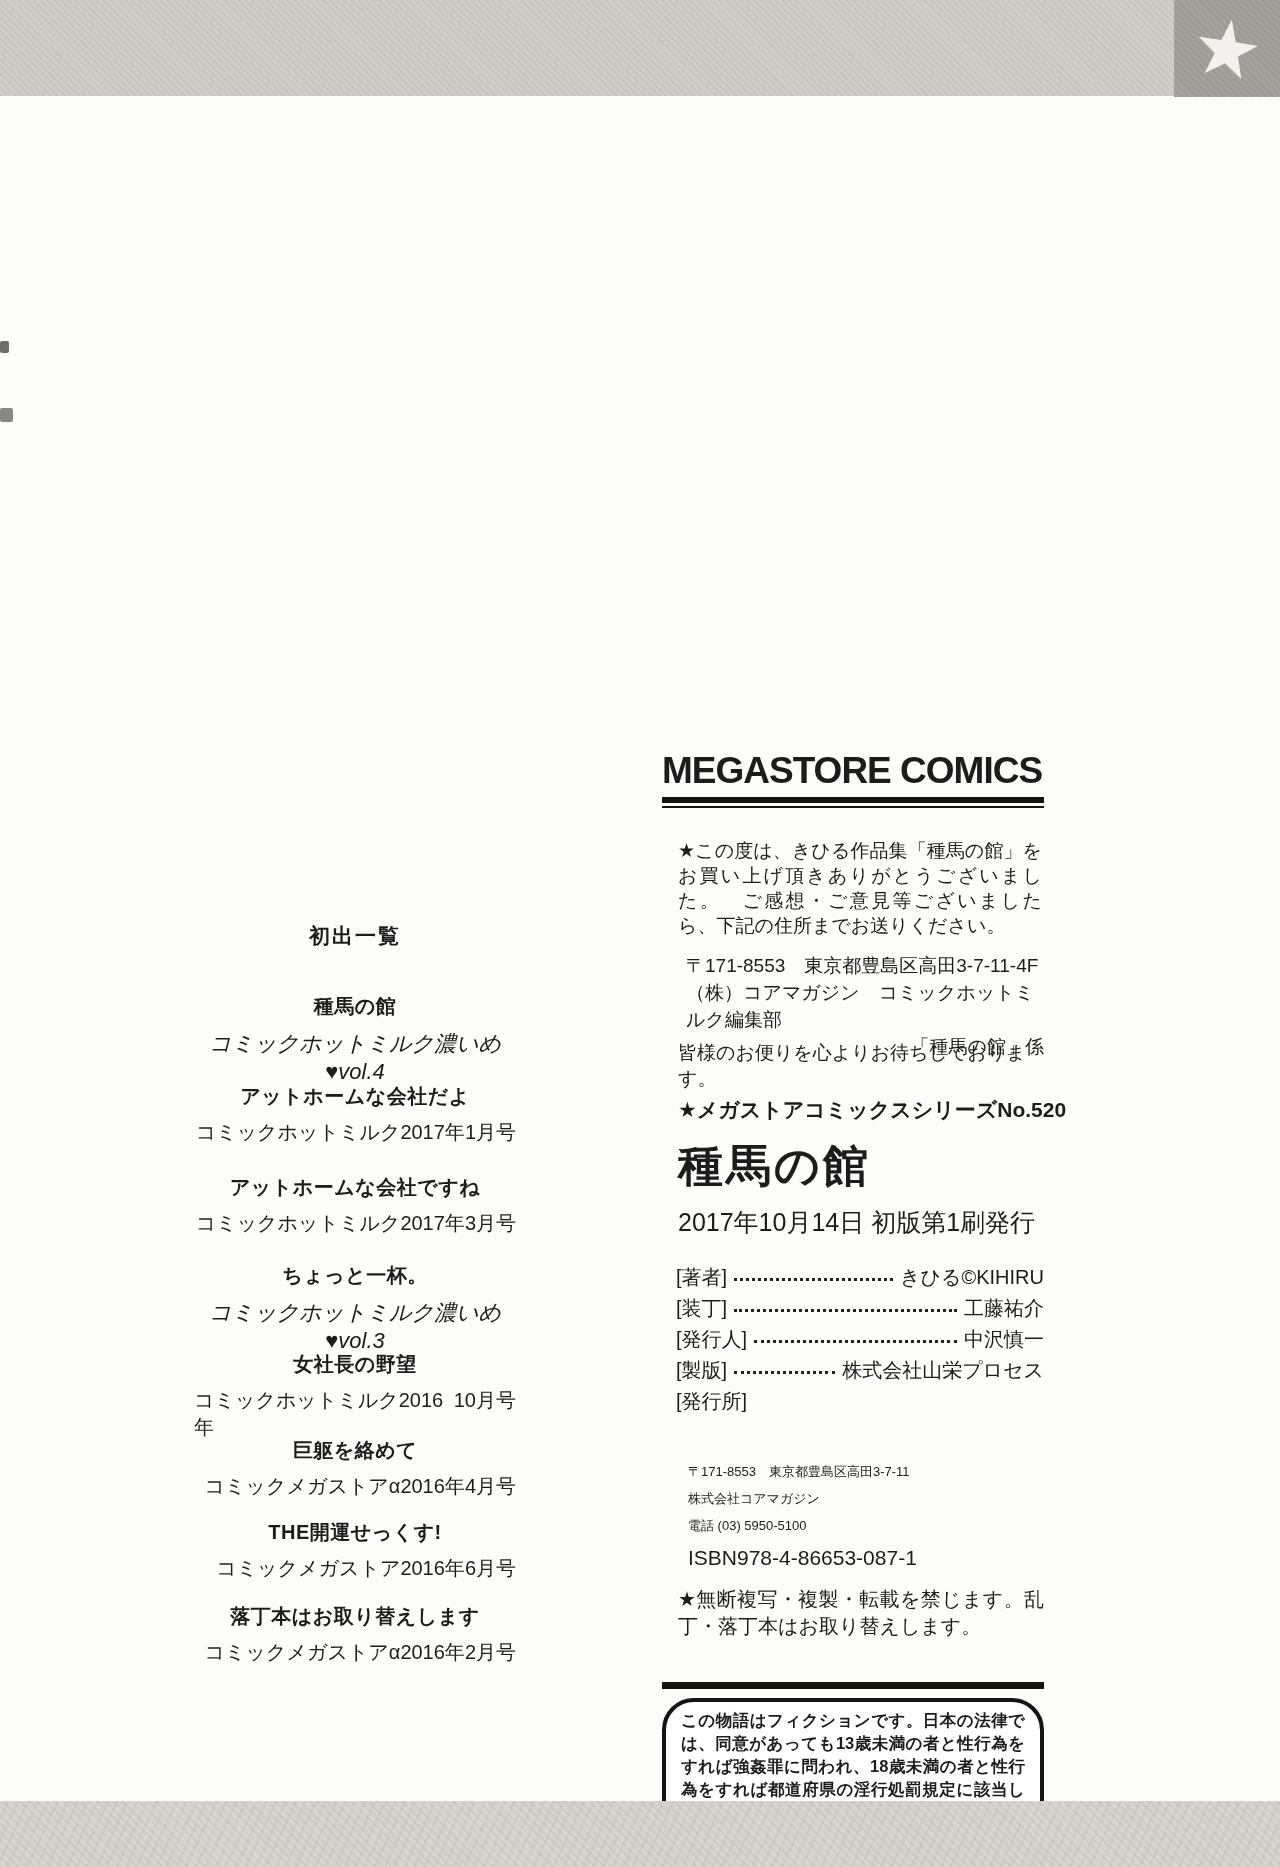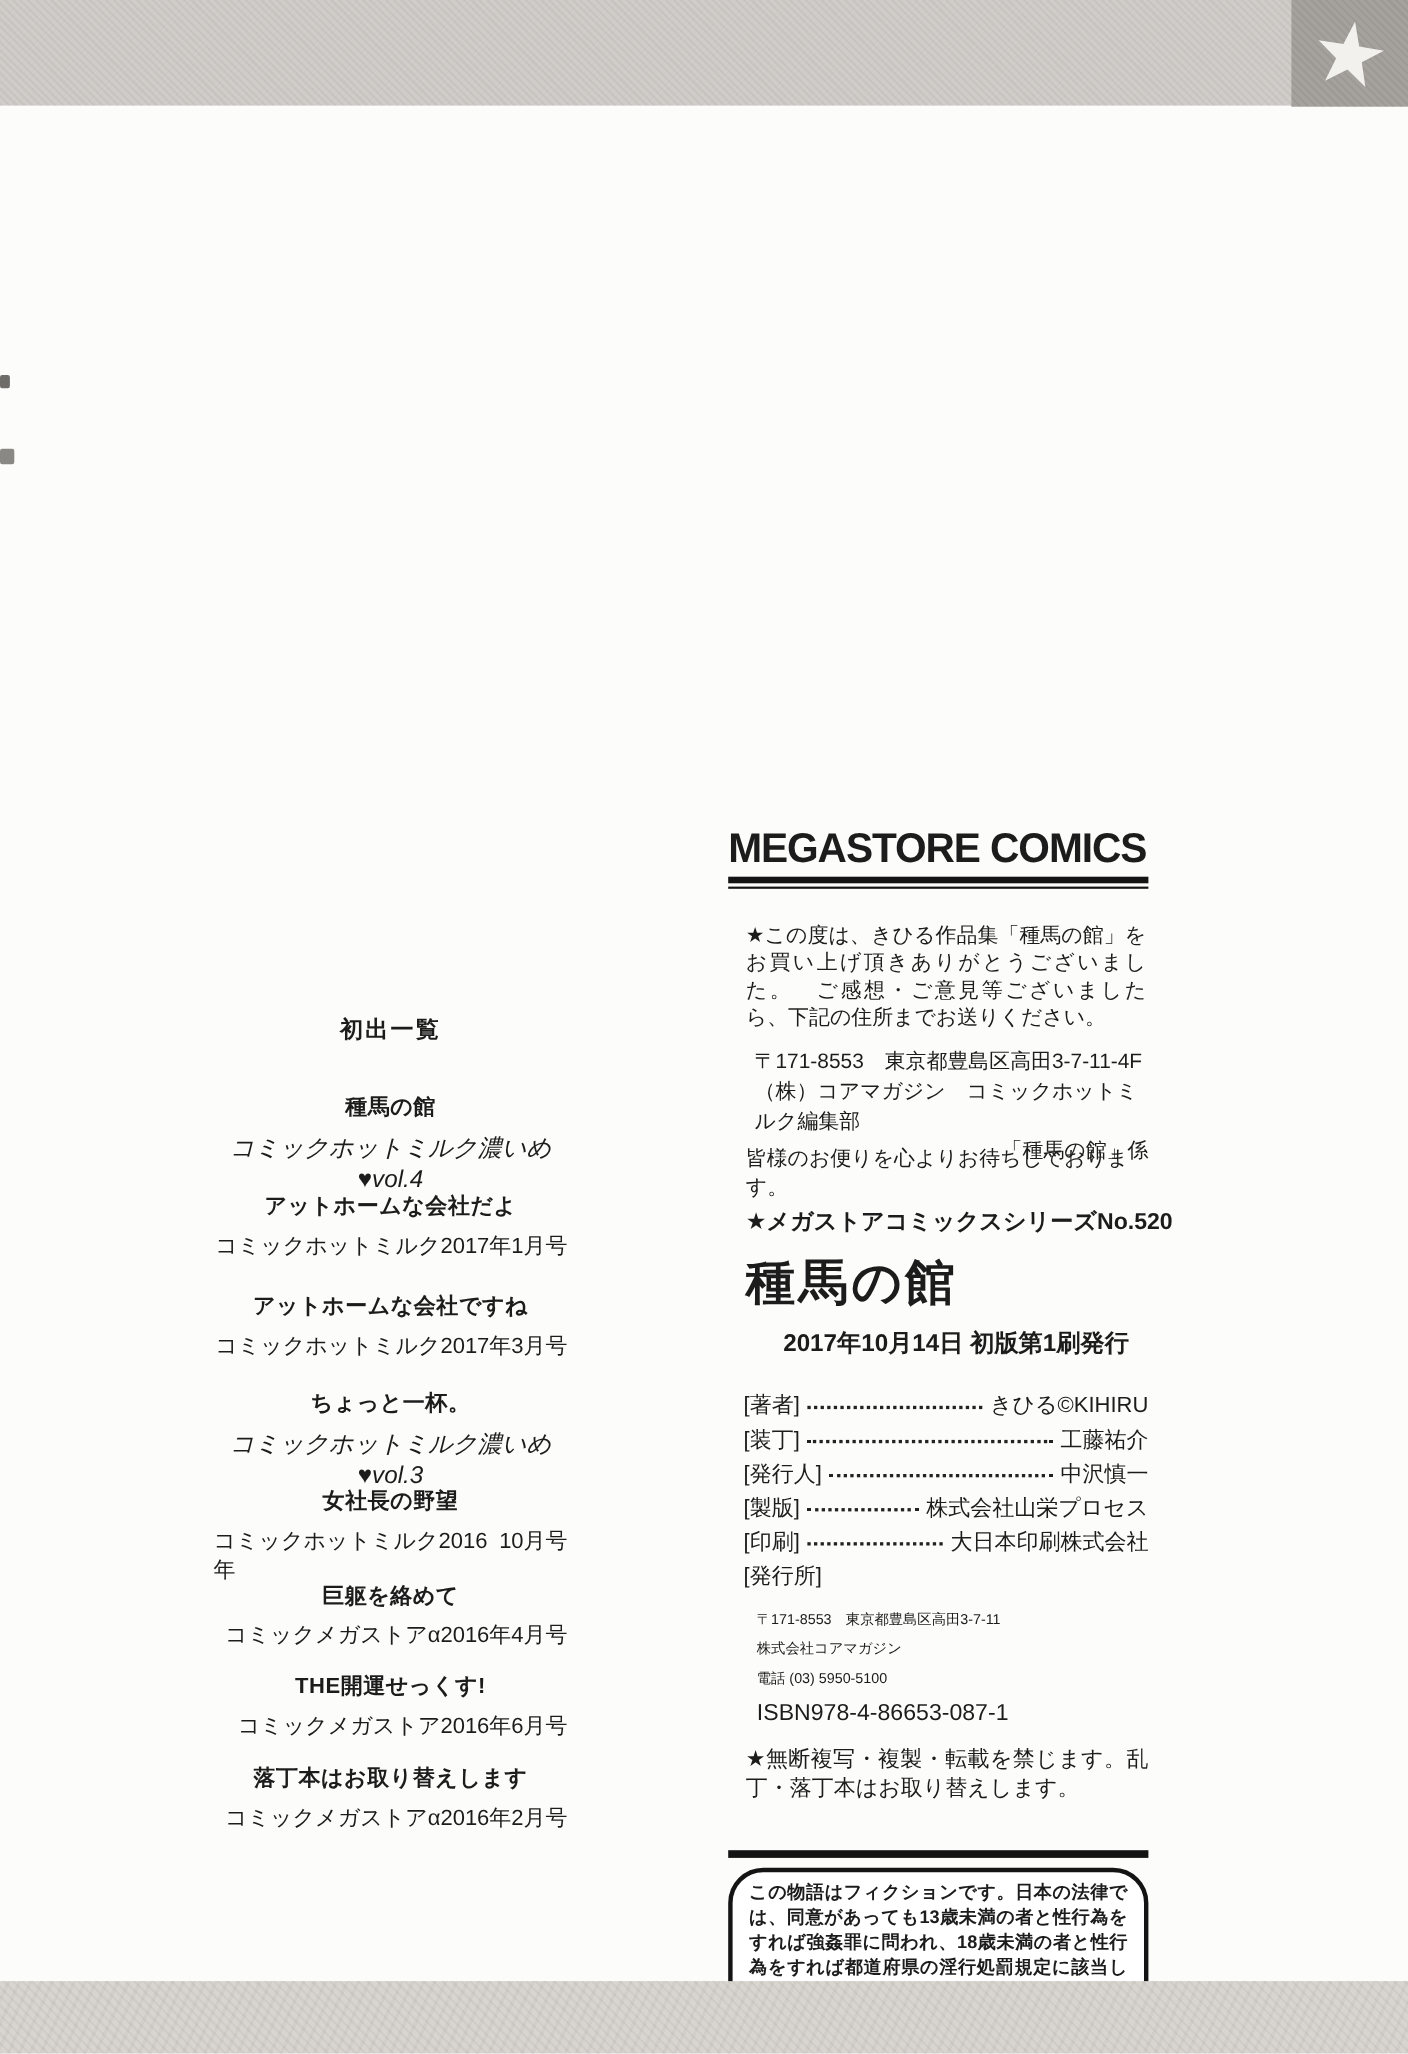--- a/index.html
+++ b/index.html
@@ -36,21 +36,21 @@
   .logo-rule-thick{margin-top:5px; height:6px; background:#141414;}
   .logo-rule-thin{margin-top:3px; height:2px; background:#141414;}
 
   .thanks{position:absolute; left:16px; top:838px; width:364px; font-size:19px; line-height:25px; font-weight:500; text-align:justify;}
   .addr{position:absolute; left:24px; top:952px; width:358px; font-size:19px; line-height:27px; font-weight:500;}
   .addr .right{text-align:right;}
   .wait-msg{position:absolute; left:16px; top:1040px; width:366px; font-size:19px; font-weight:500;}
 
   .series{position:absolute; left:16px; top:1096px; font-size:21px; font-weight:600; white-space:nowrap;}
   .book-title{position:absolute; left:16px; top:1136px; font-size:45px; font-weight:700; letter-spacing:3px;}
-  .print-date{position:absolute; left:16px; top:1206px; font-size:22px; font-weight:700; white-space:nowrap;margin-left:34px;}
+  .print-date{position:absolute; left:16px; top:1206px; font-size:25px; font-weight:400; white-space:nowrap;}
 
   .credits{position:absolute; left:14px; top:1264px; width:368px; font-size:20px;}
   .credit-row{display:flex; align-items:flex-start; height:31px; font-weight:500;}
   .credit-row .label{white-space:nowrap;}
   .credit-row .leader{flex:1; height:14px; border-bottom:3px dotted #222; margin:0 7px;}
   .credit-row .value{white-space:nowrap;}
 
   .publisher{position:absolute; left:26px; top:1458px; font-size:13px; line-height:27px; font-weight:500;}
   .isbn{position:absolute; left:26px; top:1546px; font-size:21px; font-weight:500;}
   .notice{position:absolute; left:16px; top:1586px; width:366px; font-size:20px; line-height:27px; font-weight:500; text-align:justify;}
@@ -174,25 +174,20 @@
       <div class="credit-row">
         <span class="label">[発行人]</span>
         <span class="leader"></span>
         <span class="value">中沢慎一</span>
       </div>
       <div class="credit-row">
         <span class="label">[製版]</span>
         <span class="leader"></span>
         <span class="value">株式会社山栄プロセス</span>
       </div>
-      <div class="credit-row">
-        <span class="label">[印刷]</span>
-        <span class="leader"></span>
-        <span class="value">大日本印刷株式会社</span>
-      </div>
       <div class="credit-row no-leader">
         <span class="label">[発行所]</span>
 
       </div>
     </div>
 
     <div class="publisher">
       <div>〒171-8553　東京都豊島区高田3-7-11</div>
       <div>株式会社コアマガジン</div>
       <div>電話 (03) 5950-5100</div>

